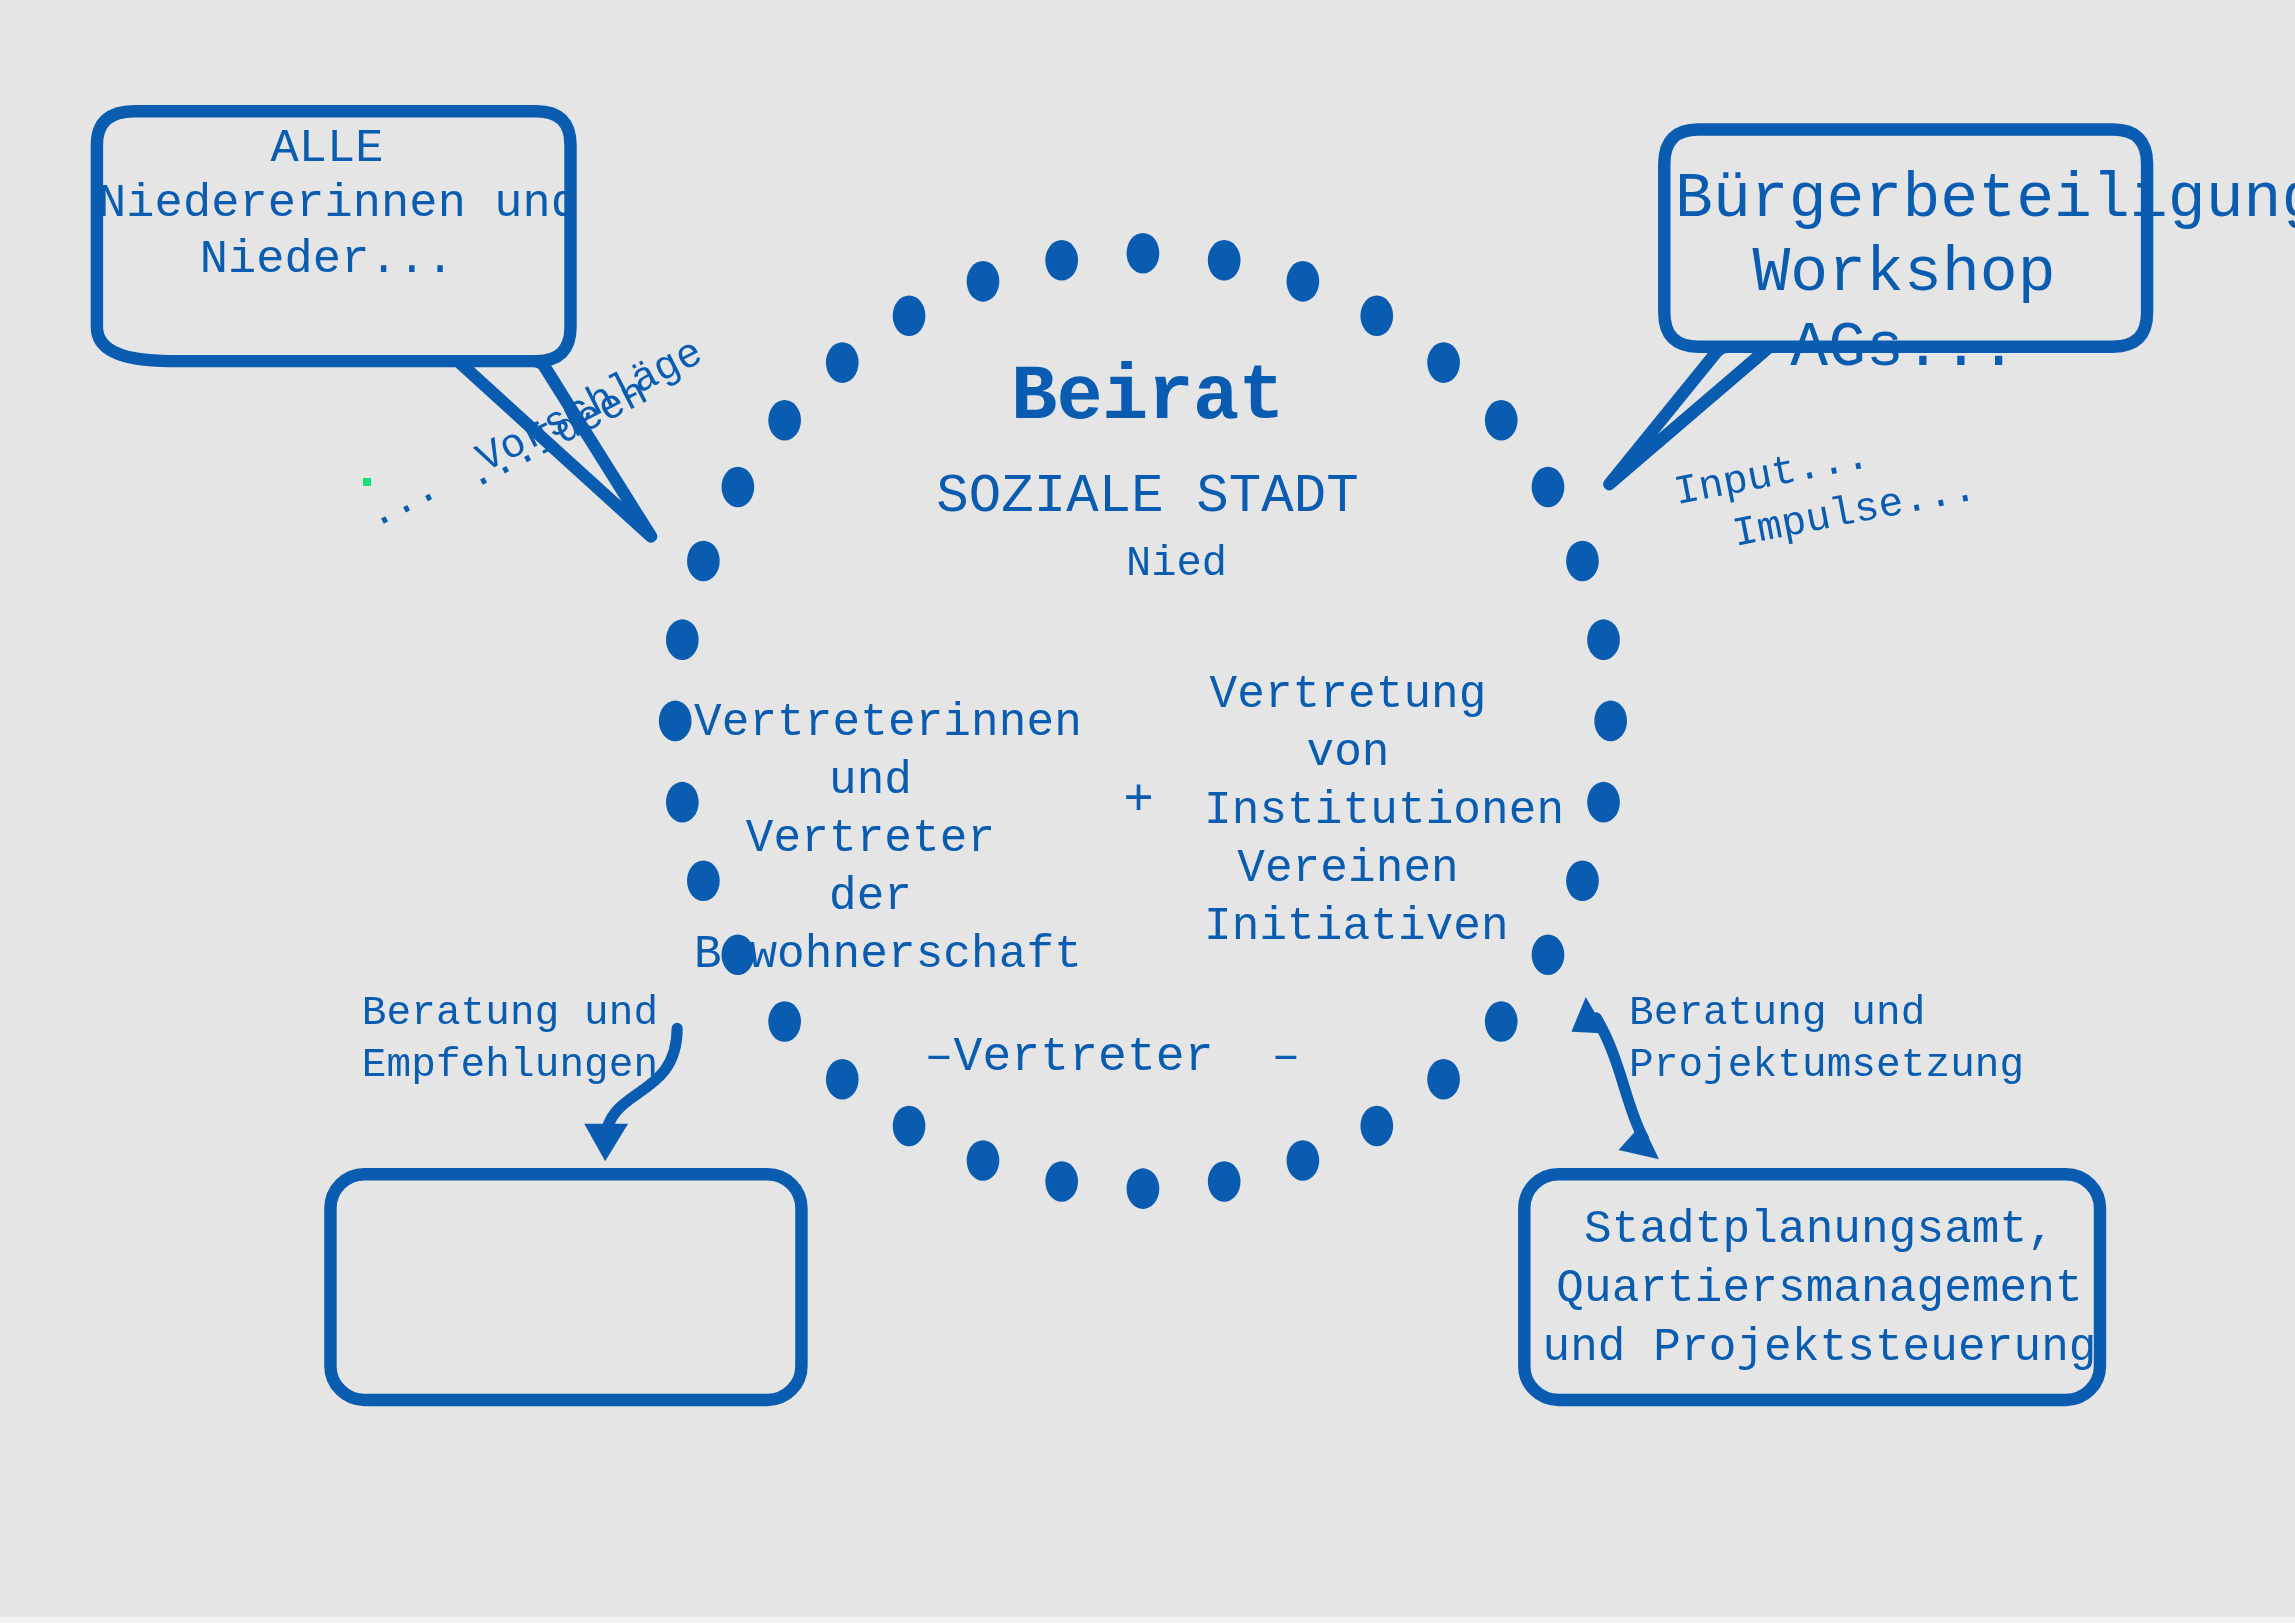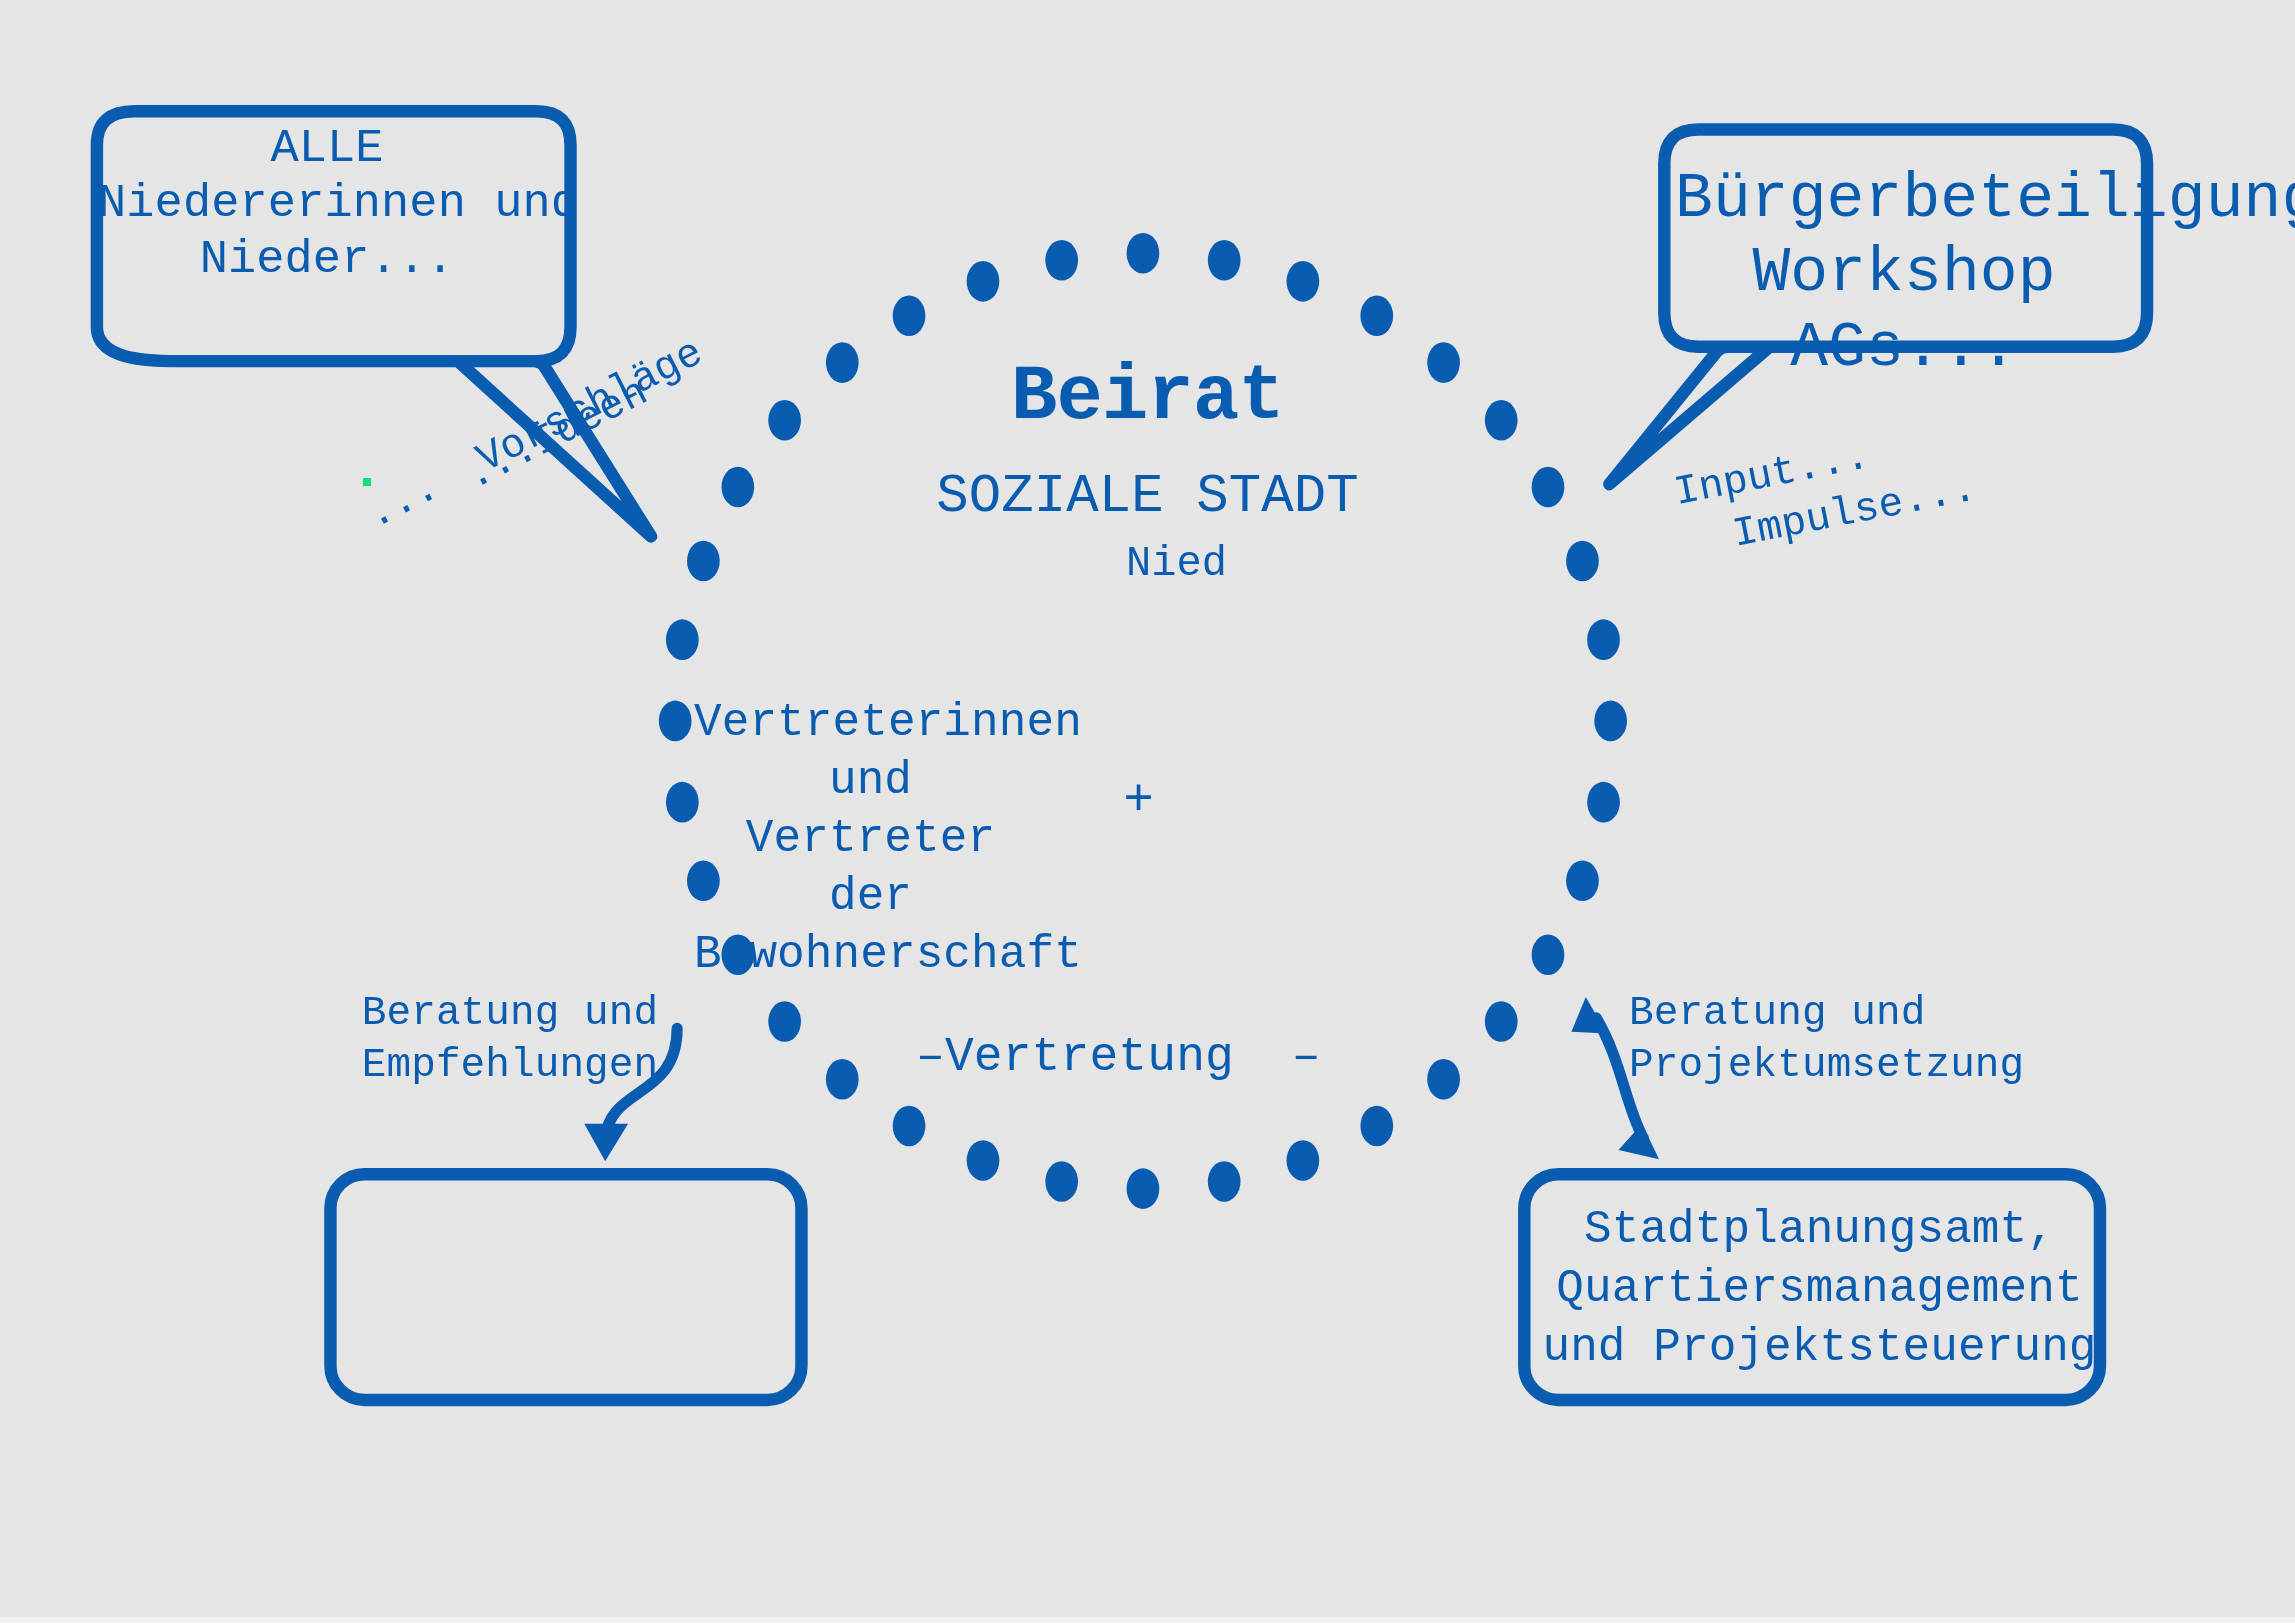--- a/index.html
+++ b/index.html
@@ -216,22 +216,27 @@
   <div class="txt" id="center-sub1">SOZIALE STADT</div>
   <div class="txt" id="center-title">Beirat</div>
   <div class="txt" id="center-sub2">Nied</div>
 
   <div class="txt" id="col-left">Vertreterinnen
 und
 Vertreter
 der
 Bewohnerschaft</div>
   <div class="txt" id="col-plus">+</div>
-
-  <div class="txt" id="stimmrecht">–Vertretung  –</div>
+  <div class="txt" id="col-right">Vertretung
+von
+Institutionen
+Vereinen
+Initiativen</div>
+
+  <div class="txt" id="stimmrecht">–Vertreter  –</div>
 
   <div class="txt" id="ann-ideen">...Ideen</div>
   <div class="txt" id="ann-vorschlaege">...  Vorschläge</div>
   <div class="txt" id="ann-input">Input...
   Impulse...</div>
 
   <div class="txt" id="lbl-bl">Beratung und
 Empfehlungen</div>
   <div class="txt" id="lbl-br">Beratung und
 Projektumsetzung</div>

